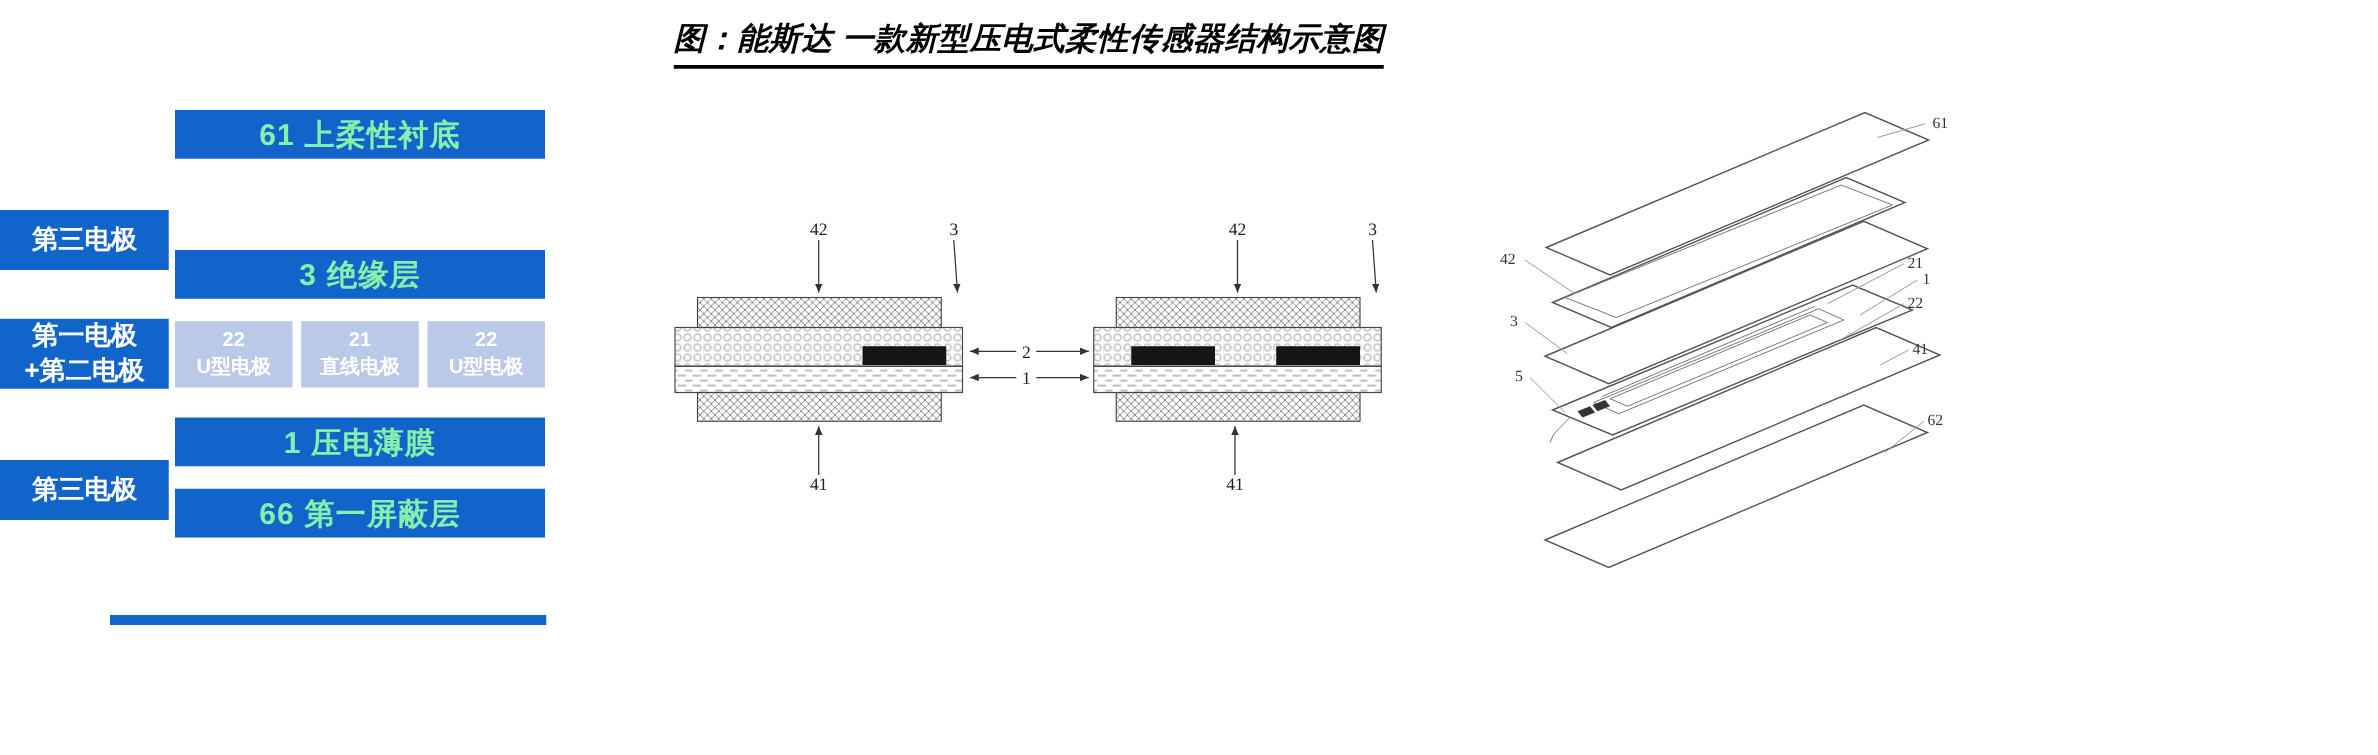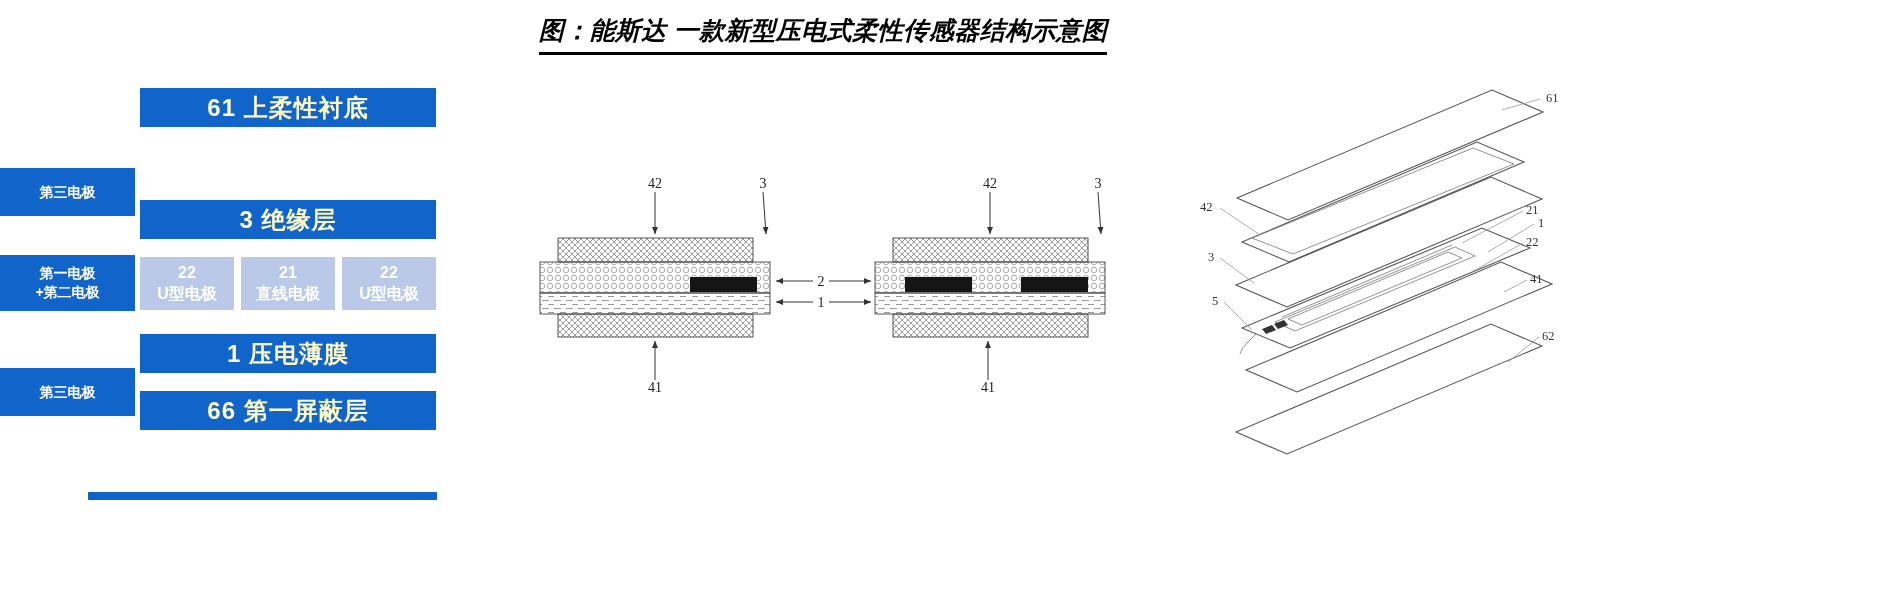--- a/index.html
+++ b/index.html
@@ -4,27 +4,27 @@
 <style>
   html,body{margin:0;padding:0;background:#fff;}
   #canvas{position:relative;width:1712px;height:604px;background:#fff;overflow:hidden;
           font-family:"Liberation Sans","DejaVu Sans",sans-serif;}
 
   .title-wrap{position:absolute;left:527px;top:14px;width:592px;text-align:center;}
   .title-text{display:inline-block;font-size:25px;font-weight:bold;font-style:italic;color:#000;
               border-bottom:3px solid #000;padding-bottom:5px;letter-spacing:.5px;}
 
   .bar{position:absolute;left:140px;width:296px;height:39px;background:var(--bar-blue,#1164c9);
-       color:#fef9c3;font-weight:bold;font-size:24px;letter-spacing:1px;
+       color:#86efac;font-weight:bold;font-size:24px;letter-spacing:1px;
        display:flex;align-items:center;justify-content:center;}
   .ebox{position:absolute;top:257px;width:94px;height:53px;background:var(--light-blue,#bac9e8);
         color:#fff;font-weight:bold;font-size:16px;line-height:1.3;text-align:center;
         display:flex;flex-direction:column;align-items:center;justify-content:center;}
   .side{position:absolute;left:0;width:135px;background:var(--bar-blue,#1164c9);color:#fff;
-        font-weight:bold;font-size:14px;line-height:1.35;text-align:center;
+        font-weight:bold;font-size:21px;line-height:1.35;text-align:center;
         display:flex;flex-direction:column;align-items:center;justify-content:center;}
   .strip{position:absolute;left:88px;top:492px;width:349px;height:8px;background:var(--bar-blue,#1164c9);}
 
   svg{position:absolute;}
   .xsec{left:530px;top:170px;width:610px;height:235px;}
   .exploded{left:1190px;top:80px;width:420px;height:400px;}
 
   .xsec text{font-family:"Liberation Serif","DejaVu Serif",serif;font-size:14px;fill:#222;}
   .xsec line{stroke:#333;stroke-width:1;}
   .xsec .band{stroke:#444;stroke-width:.9;}

